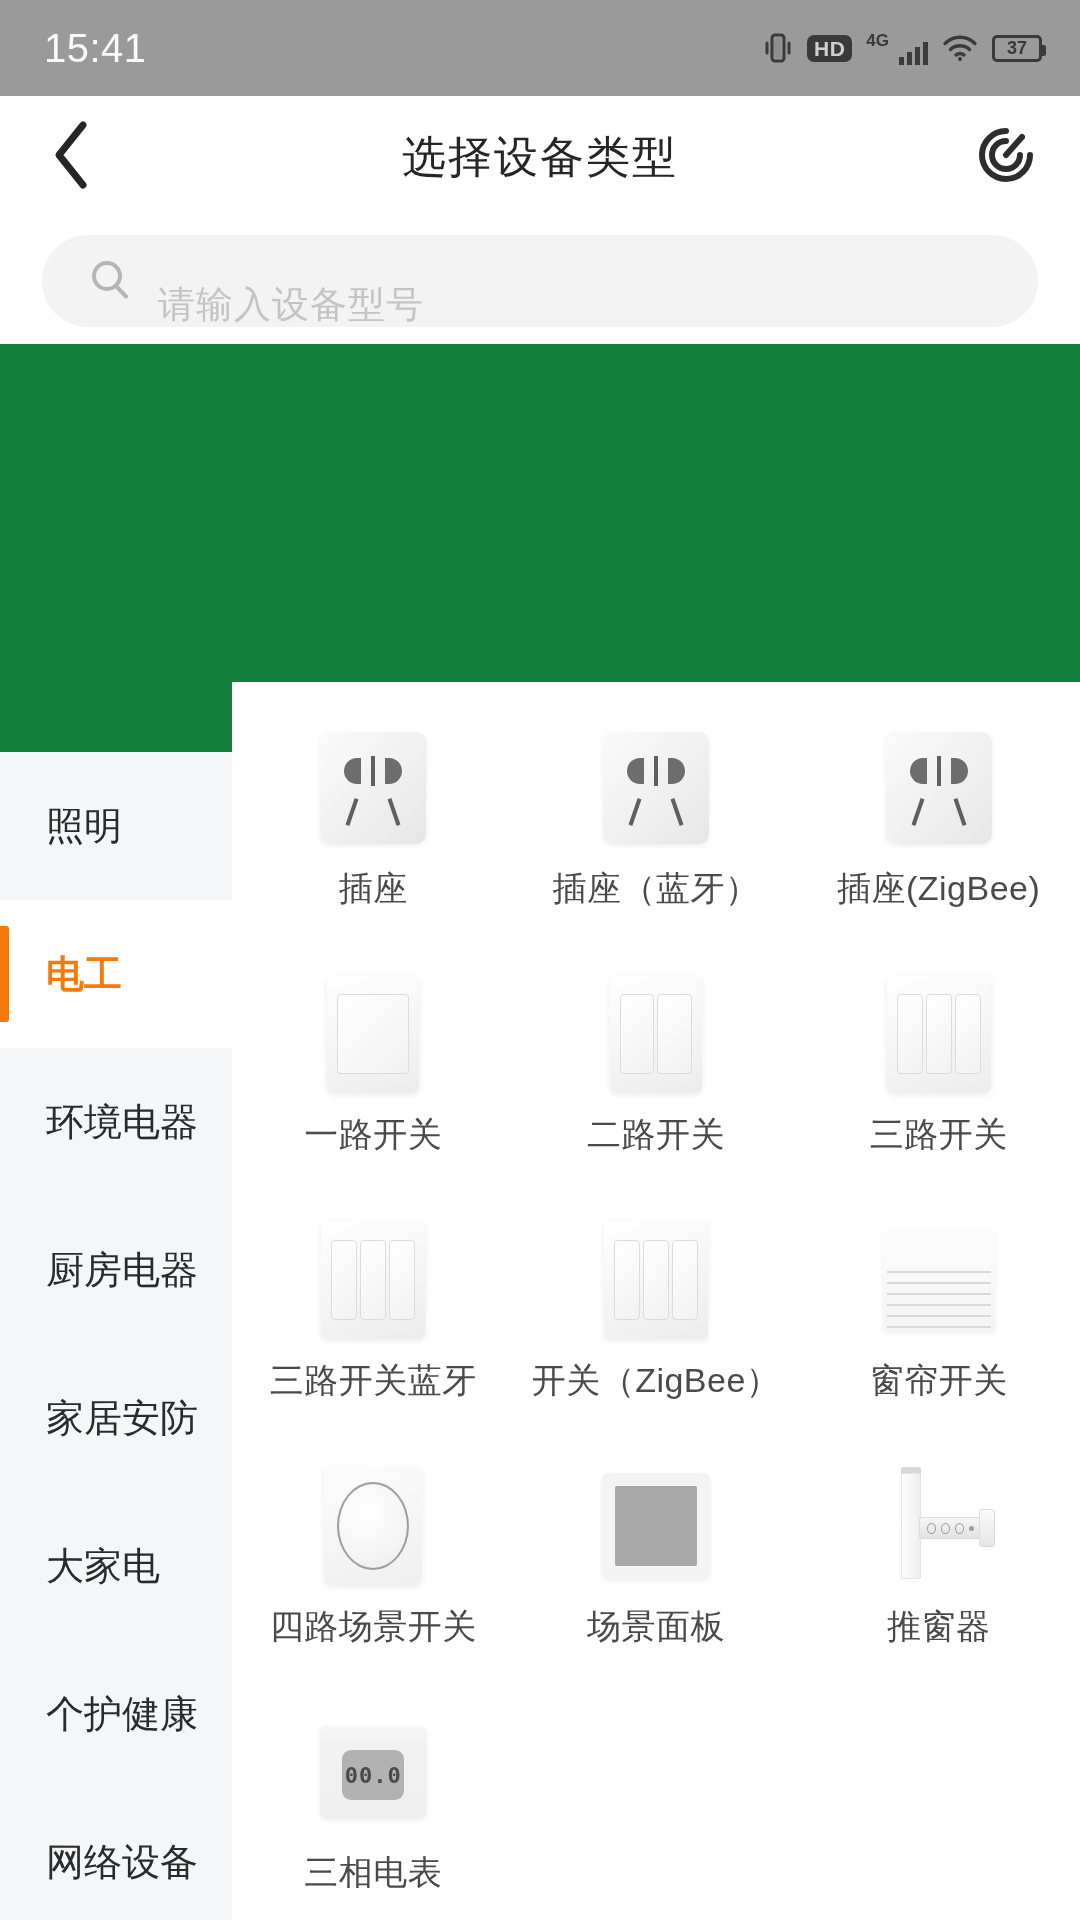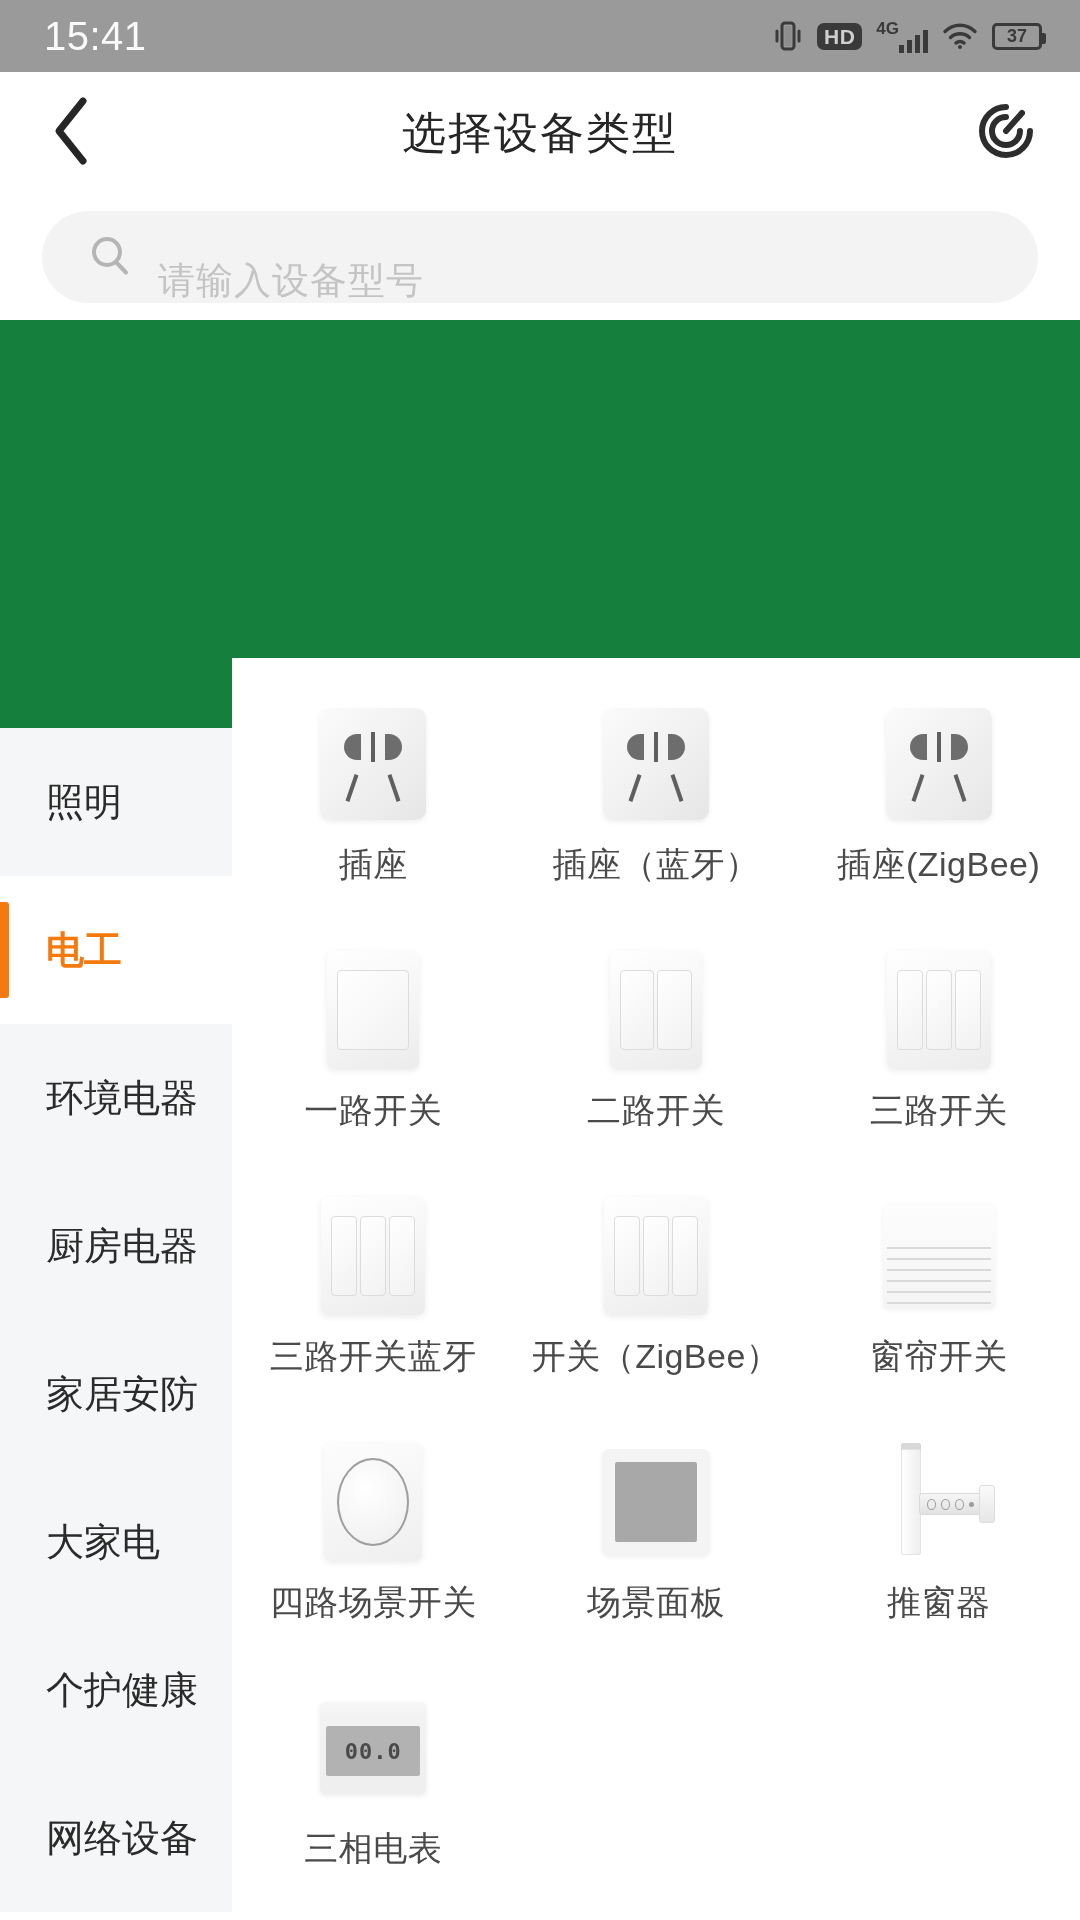--- a/index.html
+++ b/index.html
@@ -6,32 +6,32 @@
   html, body {
     width: 1080px; height: 1920px;
     font-family: "Liberation Sans", "DejaVu Sans", sans-serif;
     background: #ffffff;
     overflow: hidden;
   }
   .screen { position: relative; width: 1080px; height: 1920px; background:#fff; }
 
   
   .statusbar {
-    height: 72px; background:#9a9a9a; color:#fff;
+    height: 96px; background:#9a9a9a; color:#fff;
     display:flex; align-items:center; justify-content:space-between;
     padding: 0 38px 0 44px;
   }
   .status-time { font-size: 40px; letter-spacing: 0.5px; color:#fafafa; font-weight:400; }
   .status-icons { display:flex; align-items:center; gap:14px; }
   .si { display:flex; align-items:center; }
   .hd-badge {
     background:#3a3a3a; color:#cfcfcf; font-size:21px; font-weight:700;
     border-radius:7px; padding:3px 7px; letter-spacing:0.5px; line-height:1;
   }
-  .net-wrap { display:flex; align-items:flex-end; gap:0; }
+  .net-wrap { display:flex; align-items:flex-end; gap:10px; }
   .net-label { font-size:17px; color:#3a3a3a; font-weight:700; line-height:1; margin-bottom:16px;}
   .bars { display:flex; align-items:flex-end; gap:3px; }
   .bars i { display:block; width:5px; background:#3a3a3a; }
   .bars i:nth-child(1){height:8px}
   .bars i:nth-child(2){height:13px}
   .bars i:nth-child(3){height:18px}
   .bars i:nth-child(4){height:23px}
   .batt {
     border:3px solid #3a3a3a; border-radius:5px; width:50px; height:27px;
     display:flex; align-items:center; justify-content:center; position:relative;
@@ -178,21 +178,21 @@
   }
 
   .meter {
     width:106px; height:92px; border-radius:5px;
     background:linear-gradient(180deg,#f7f7f7 0%, #f2f2f2 18%, #efefef 100%);
     box-shadow:0 2px 5px rgba(0,0,0,0.08);
     display:flex; align-items:center; justify-content:center; position:relative;
     padding-top:6px;
   }
   .meter .screen-lcd {
-    width:94px; height:50px; background:#b2b2b2; border-radius:2px;
+    width:62px; height:50px; background:#b2b2b2; border-radius:9px;
     display:flex; align-items:center; justify-content:center;
   }
   .meter .digits {
     font-family:"DejaVu Sans Mono","Liberation Mono",monospace;
     font-size:22px; color:#4a4a4a; letter-spacing:1px; font-weight:700;
   }
 </style>
 </head>
 <body>
 

